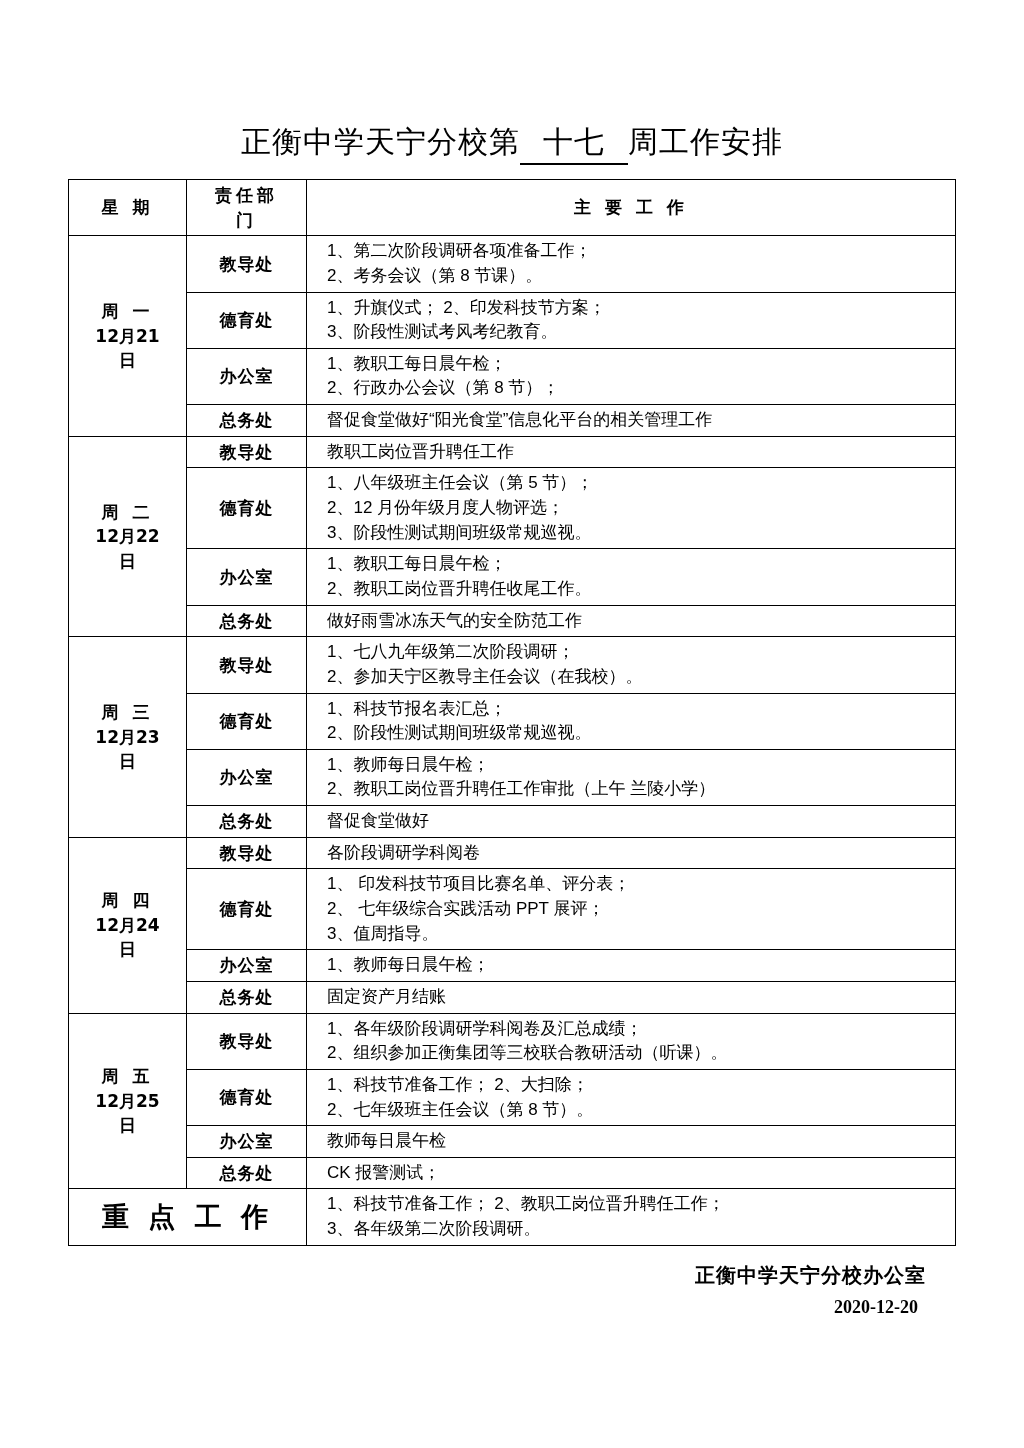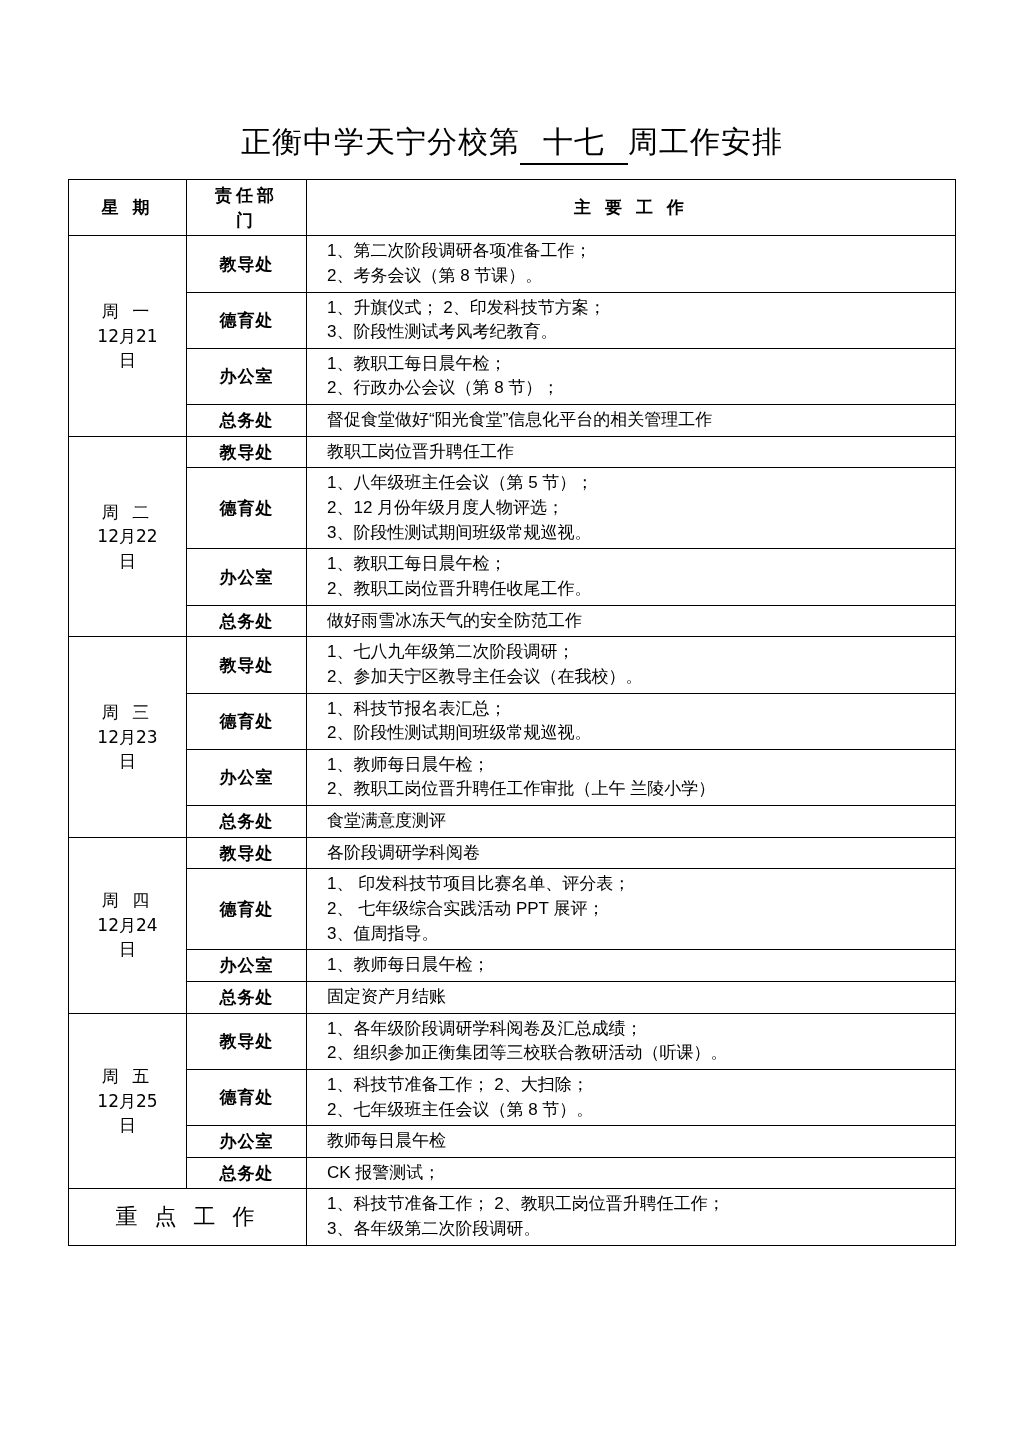--- a/index.html
+++ b/index.html
@@ -72,21 +72,21 @@
     text-align: center;
     font-family: "DejaVu Sans", "Liberation Sans", sans-serif;
     font-weight: bold;
     font-size: 20px;
     letter-spacing: 4px;
     padding: 6px 0;
   }
   .daycell {
     text-align: center;
     font-family: "DejaVu Sans", "Liberation Sans", sans-serif;
-    font-weight: normal;
+    font-weight: bold;
     font-size: 19px;
     line-height: 1.5;
     margin-left: 11px;
   }
   .daycell .wd { letter-spacing: 4px; }
   .deptcell {
     text-align: center;
     font-family: "DejaVu Sans", "Liberation Sans", sans-serif;
     font-weight: bold;
     font-size: 19px;
@@ -94,22 +94,22 @@
     white-space: nowrap;
   }
   .taskcell {
     font-family: Liberation Sans, sans-serif;
     font-size: 17.5px;
     white-space: pre-line;
   }
   .keyrow td.keylabel {
     text-align: center;
     font-family: "DejaVu Sans", "Liberation Sans", sans-serif;
-    font-weight: normal;
-    font-size: 22px;
+    font-weight: bold;
+    font-size: 27px;
     letter-spacing: 5px;
   }
   .footer {
     margin-top: 16px;
     text-align: right;
     padding-right: 30px;
   }
   .footer .office {
     font-family: "DejaVu Sans", "Liberation Sans", sans-serif;
     font-weight: bold;
@@ -211,21 +211,21 @@
         <td class="taskcell">1、科技节报名表汇总；
 2、阶段性测试期间班级常规巡视。</td>
       </tr>
       <tr>
         <td class="deptcell">办公室</td>
         <td class="taskcell">1、教师每日晨午检；
 2、教职工岗位晋升聘任工作审批（上午 兰陵小学）</td>
       </tr>
       <tr>
         <td class="deptcell">总务处</td>
-        <td class="taskcell">食堂满意度测评</td>
+        <td class="taskcell">督促食堂做好</td>
       </tr>
 
       <tr>
         <td class="daycell" rowspan="4">
           <div class="wd">周 四</div>
           <div>12月24日</div>
         </td>
         <td class="deptcell">教导处</td>
         <td class="taskcell">各阶段调研学科阅卷</td>
       </tr>
@@ -268,14 +268,18 @@
       </tr>
 
       <tr class="keyrow">
         <td class="keylabel" colspan="2">重 点 工 作</td>
         <td class="taskcell">1、科技节准备工作；       2、教职工岗位晋升聘任工作；
 3、各年级第二次阶段调研。</td>
       </tr>
     </tbody>
   </table>
 
+  <div class="footer">
+    <div class="office">正衡中学天宁分校办公室</div>
+    <div class="fdate">2020-12-20</div>
+  </div>
 
 </div>
 
 </body></html>

